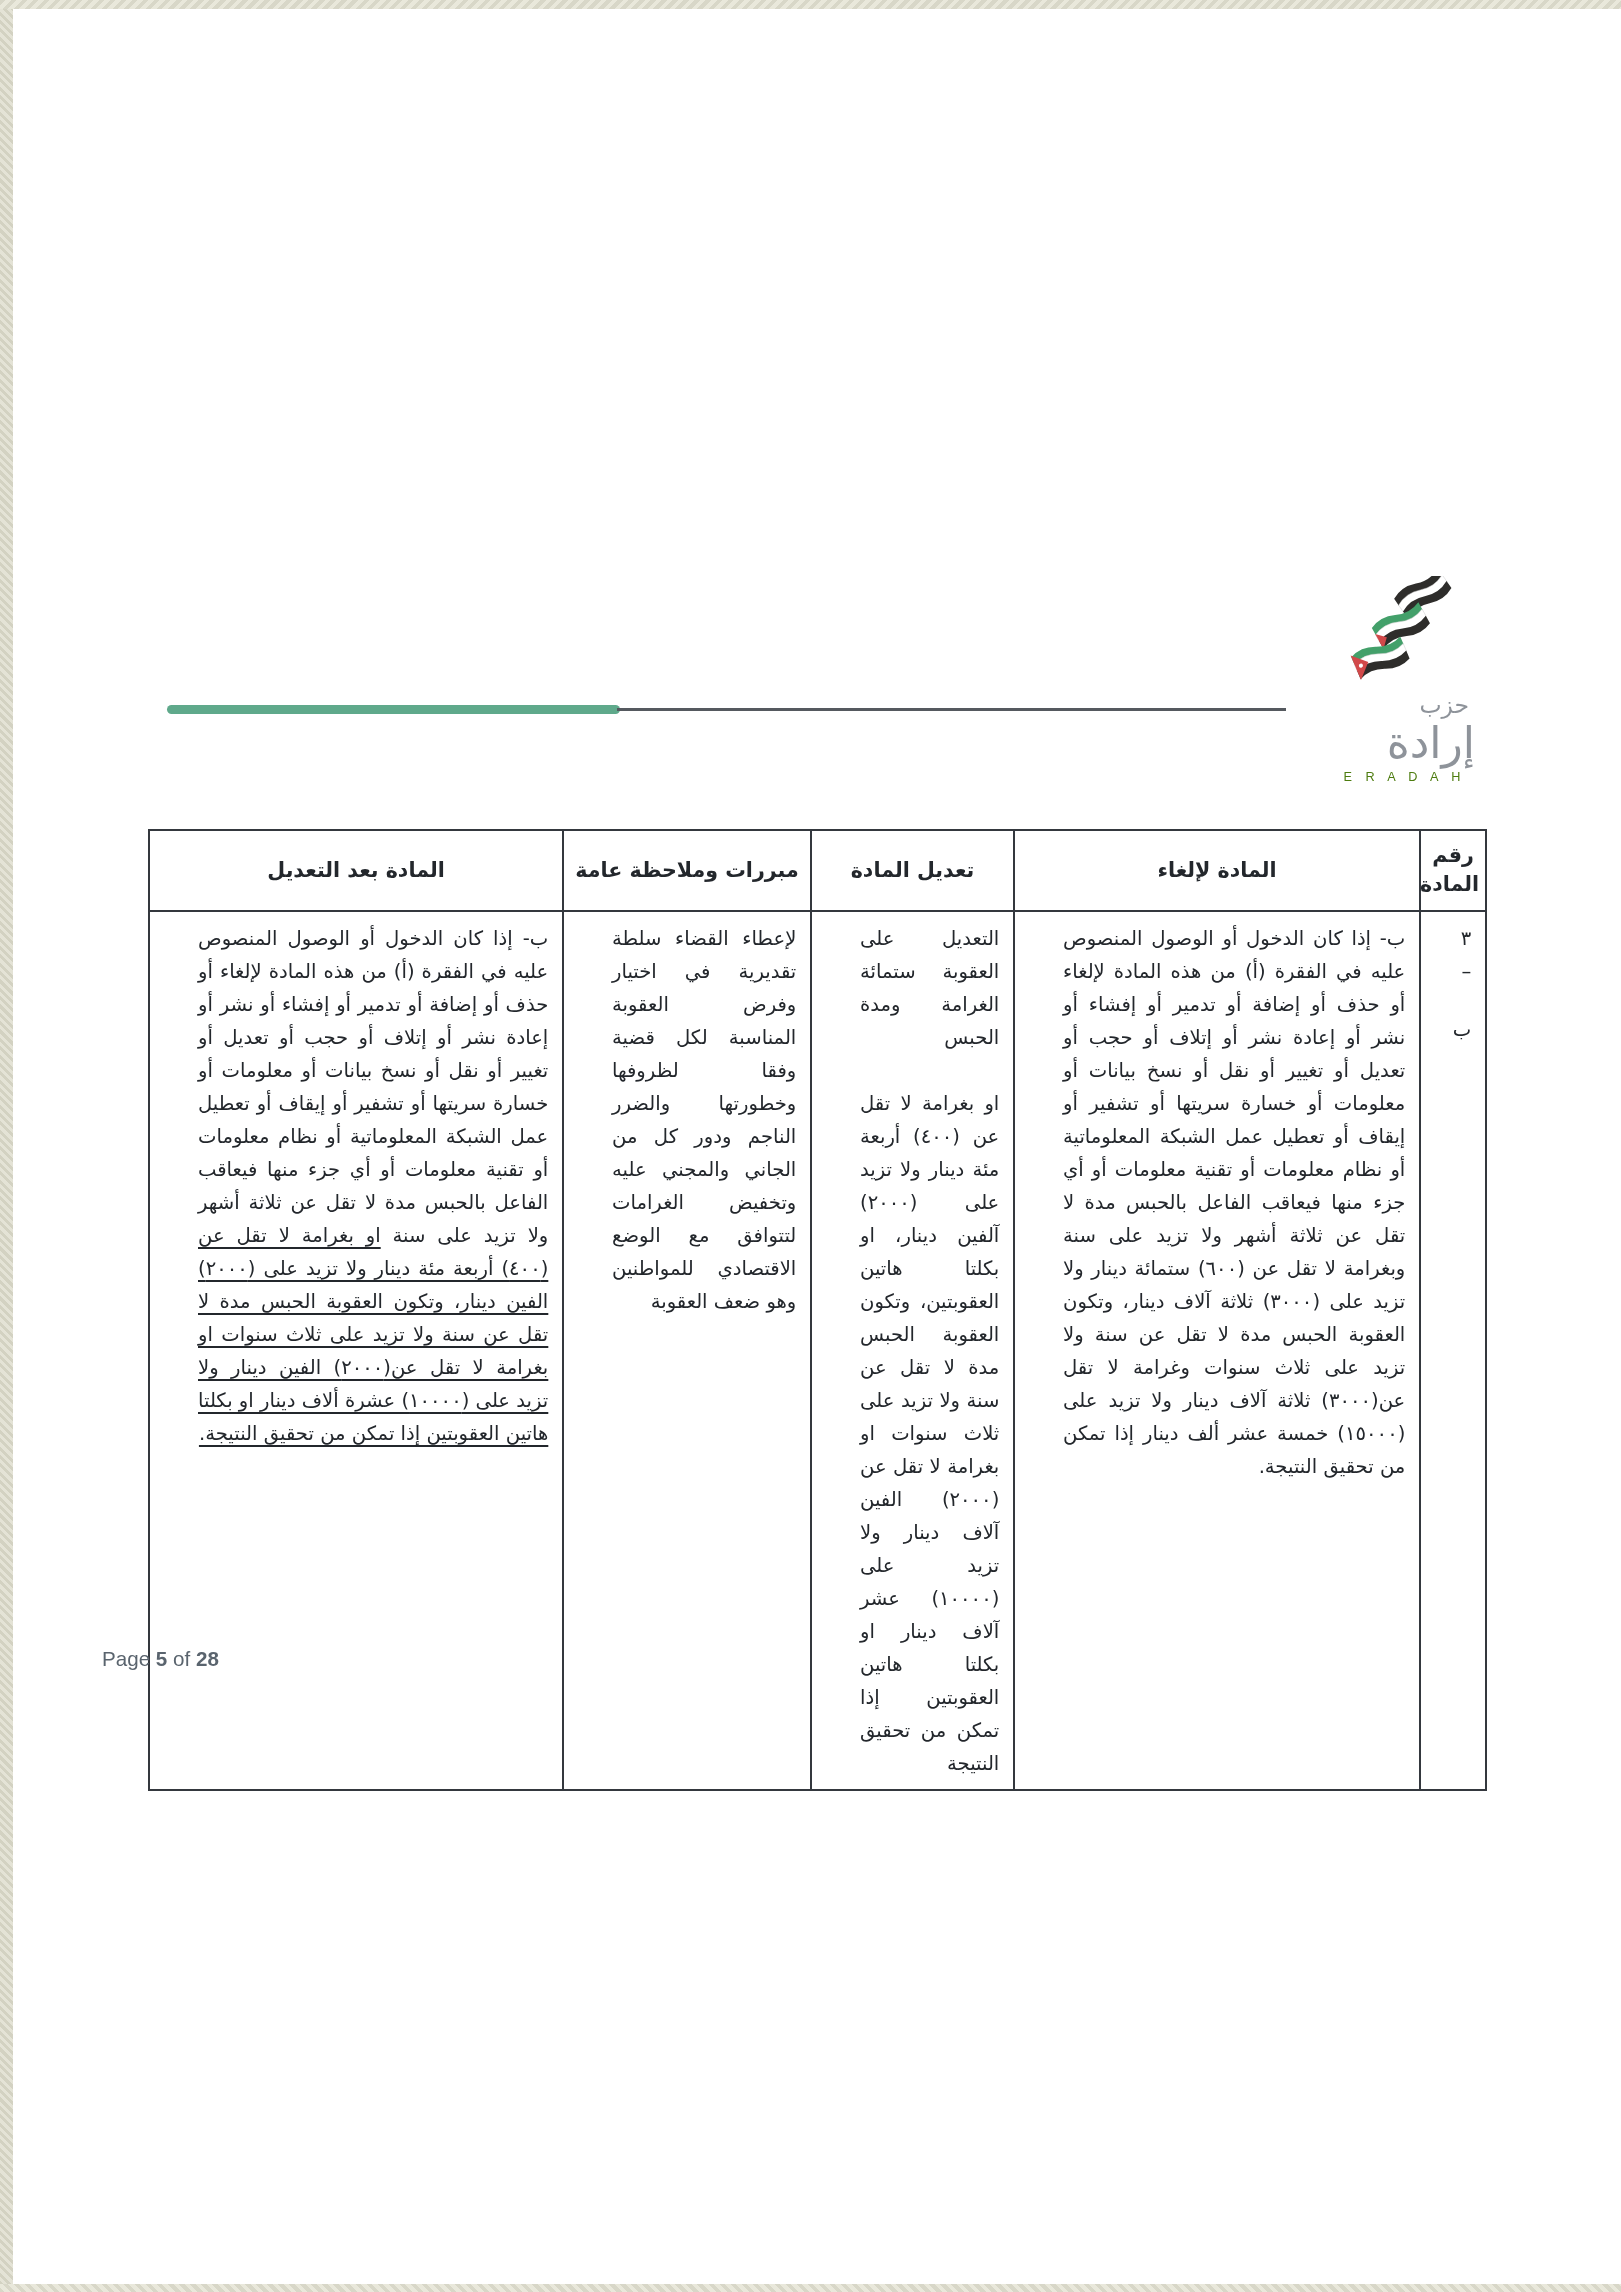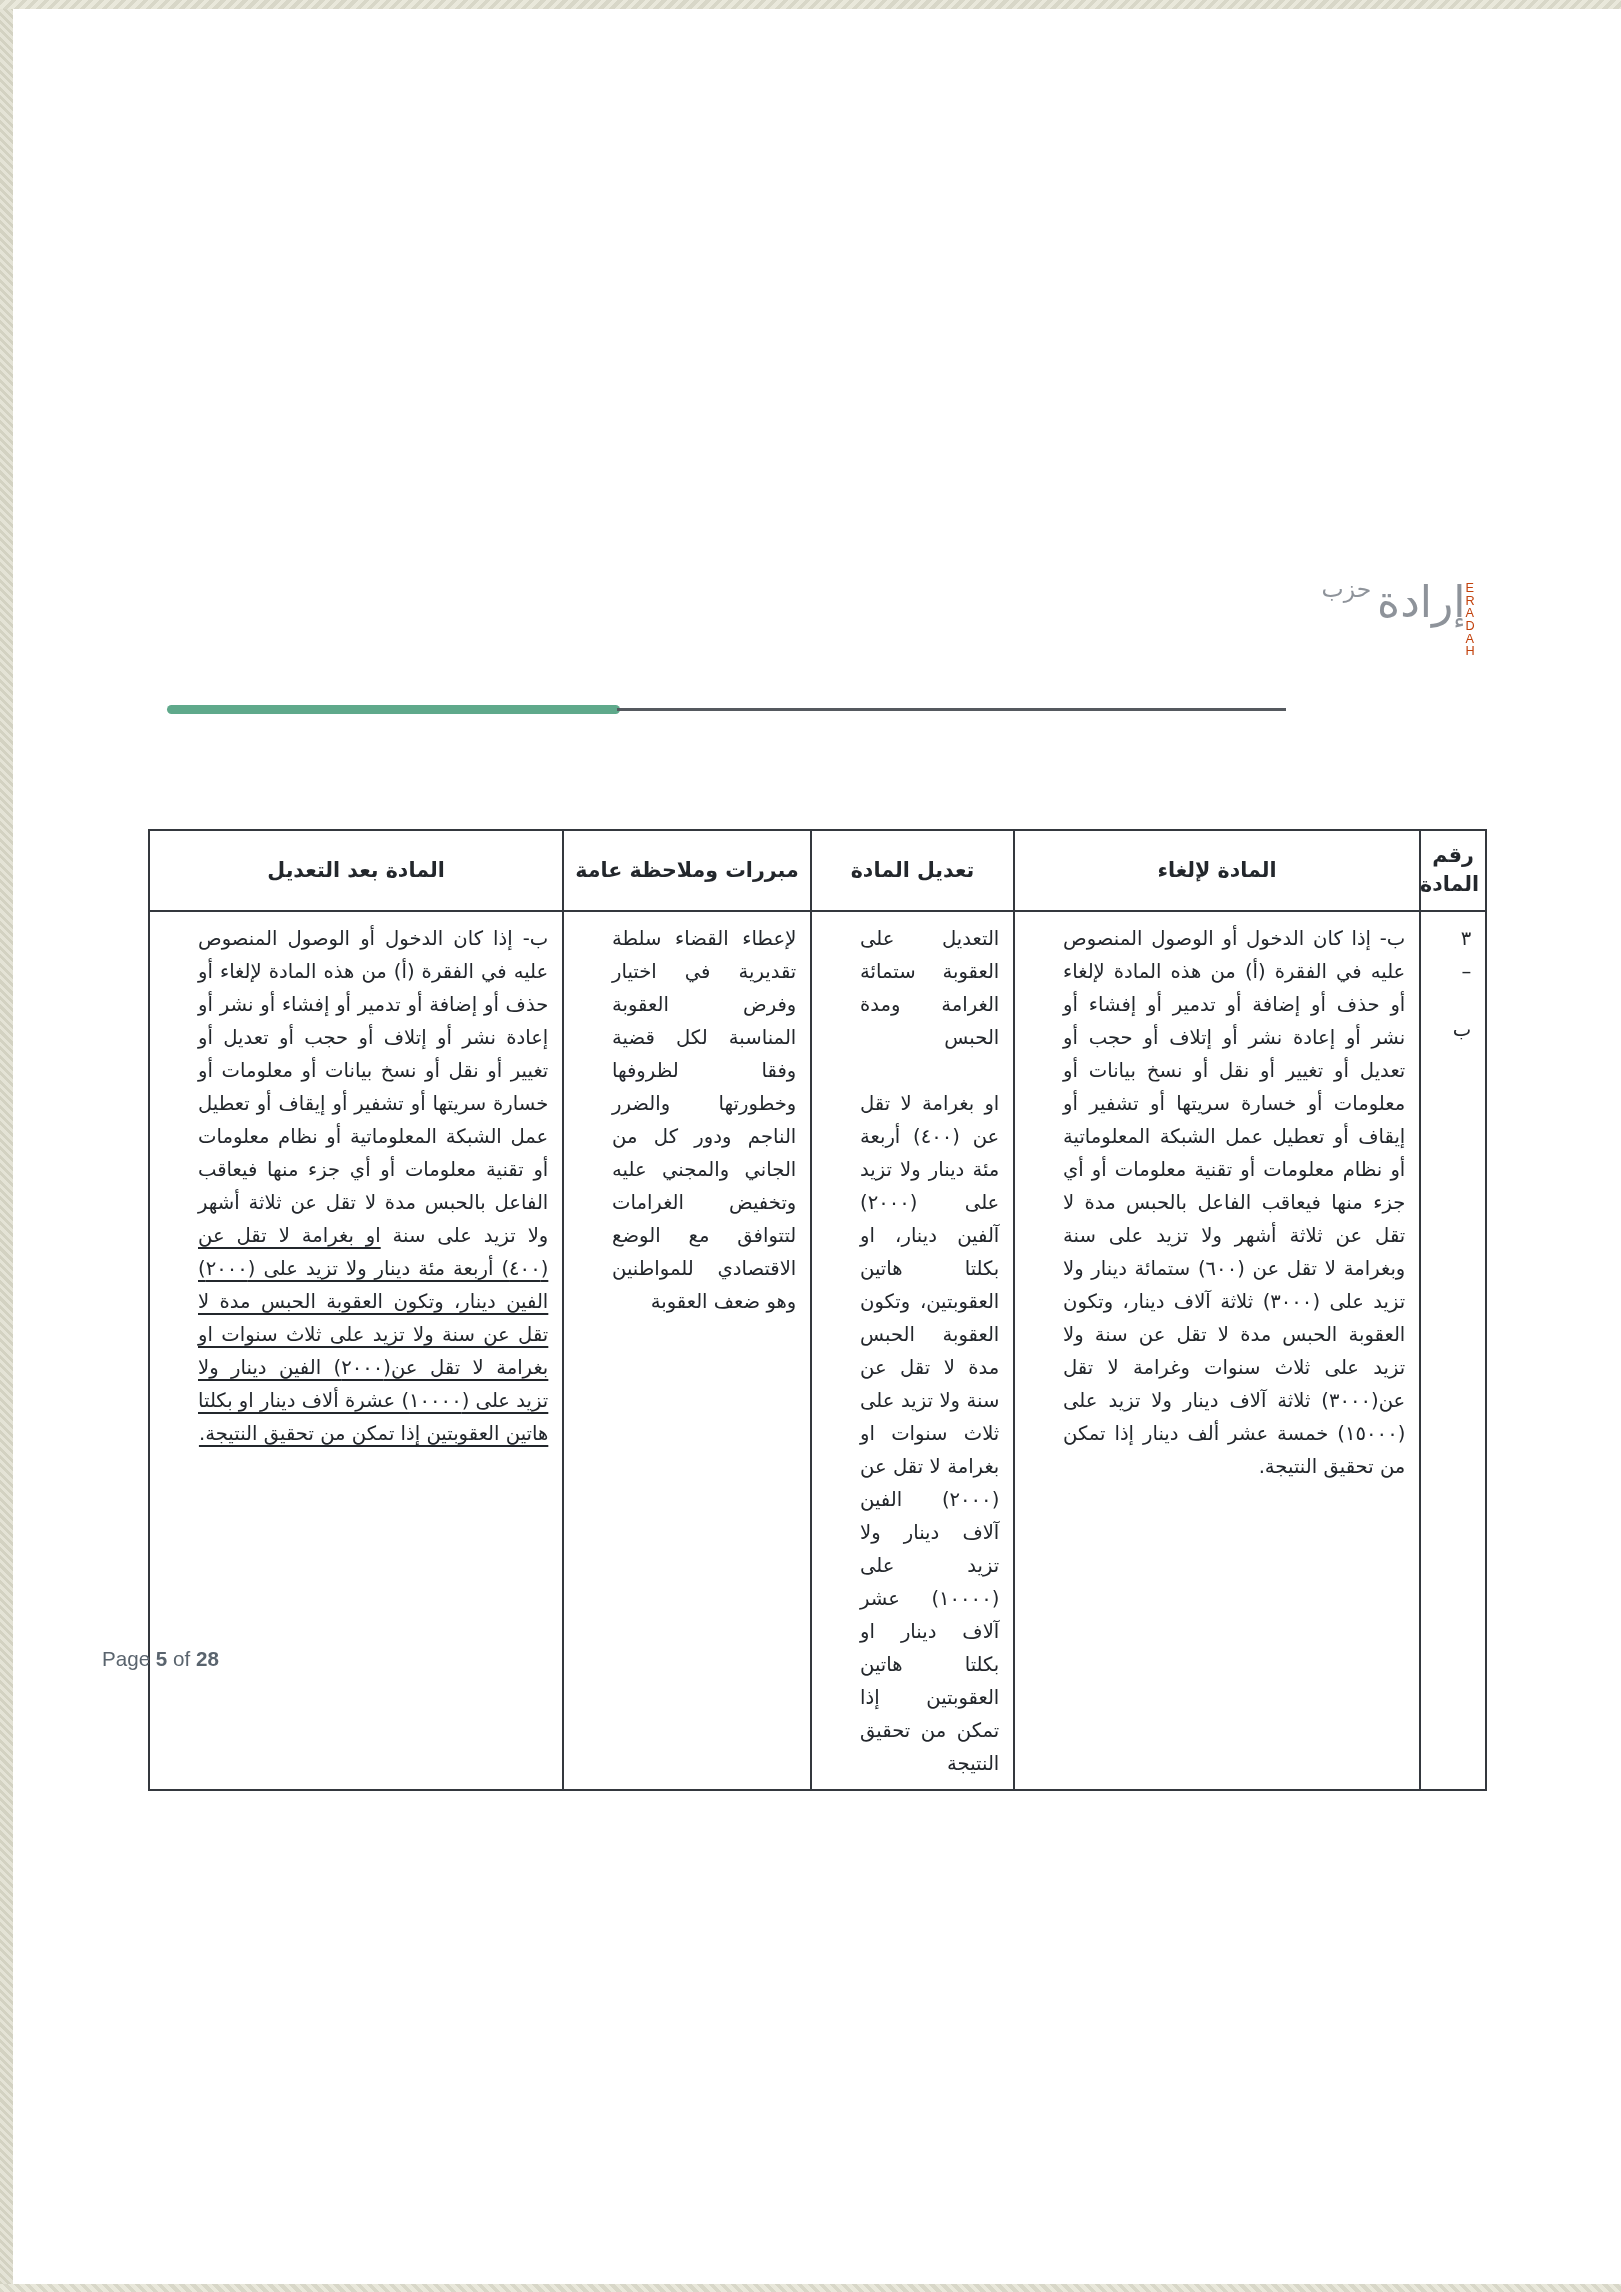--- a/index.html
+++ b/index.html
@@ -16,27 +16,27 @@
   .edge.left{left:0;top:0;width:12.7px;height:2293px;
     background:repeating-linear-gradient(45deg,#d3d2c2 0 2.9px,#e4e3d6 2.9px 5.9px);}
   .edge.top{left:0;top:0;width:1621px;height:8.8px;
     background:repeating-linear-gradient(135deg,#d8d7c8 0 3.9px,#e9e8db 3.9px 7.8px);}
   .edge.bottom{left:0;top:2284px;width:1621px;height:8.8px;
     background:repeating-linear-gradient(45deg,#d8d7c8 0 3.9px,#e9e8db 3.9px 7.8px);}
 
   
   .logo{
     position:absolute;left:1302px;top:576px;width:173px;
-    display:flex;flex-direction:row;
+    display:flex;flex-direction:column;align-items:flex-end;
     color:#8e939a;line-height:1;
   }
   .logo svg{margin-left:5.9px;margin-right:13.7px;}
   .logo .hizb{font-size:23.5px;margin:2px 5.9px 0 0;}
   .logo .eradah-ar{font-size:44px;font-weight:500;margin:3.9px 0 0 0;letter-spacing:1px;}
-  .logo .eradah-en{font-size:12.7px;letter-spacing:4.9px;color:#c2410c;margin:5.9px 9.8px 0 0;
+  .logo .eradah-en{font-size:12.7px;letter-spacing:4.9px;color:#4d7c0f;margin:5.9px 9.8px 0 0;
     font-family:"Liberation Sans",sans-serif;}
 
   
   .divider-green{position:absolute;left:167px;top:705px;width:453px;height:8.8px;
     background:#5fa98b;border-radius:4.9px;}
   .divider-gray{position:absolute;left:617px;top:708px;width:669px;height:2.9px;
     background:#55595f;}
 
   
   table.amend{

